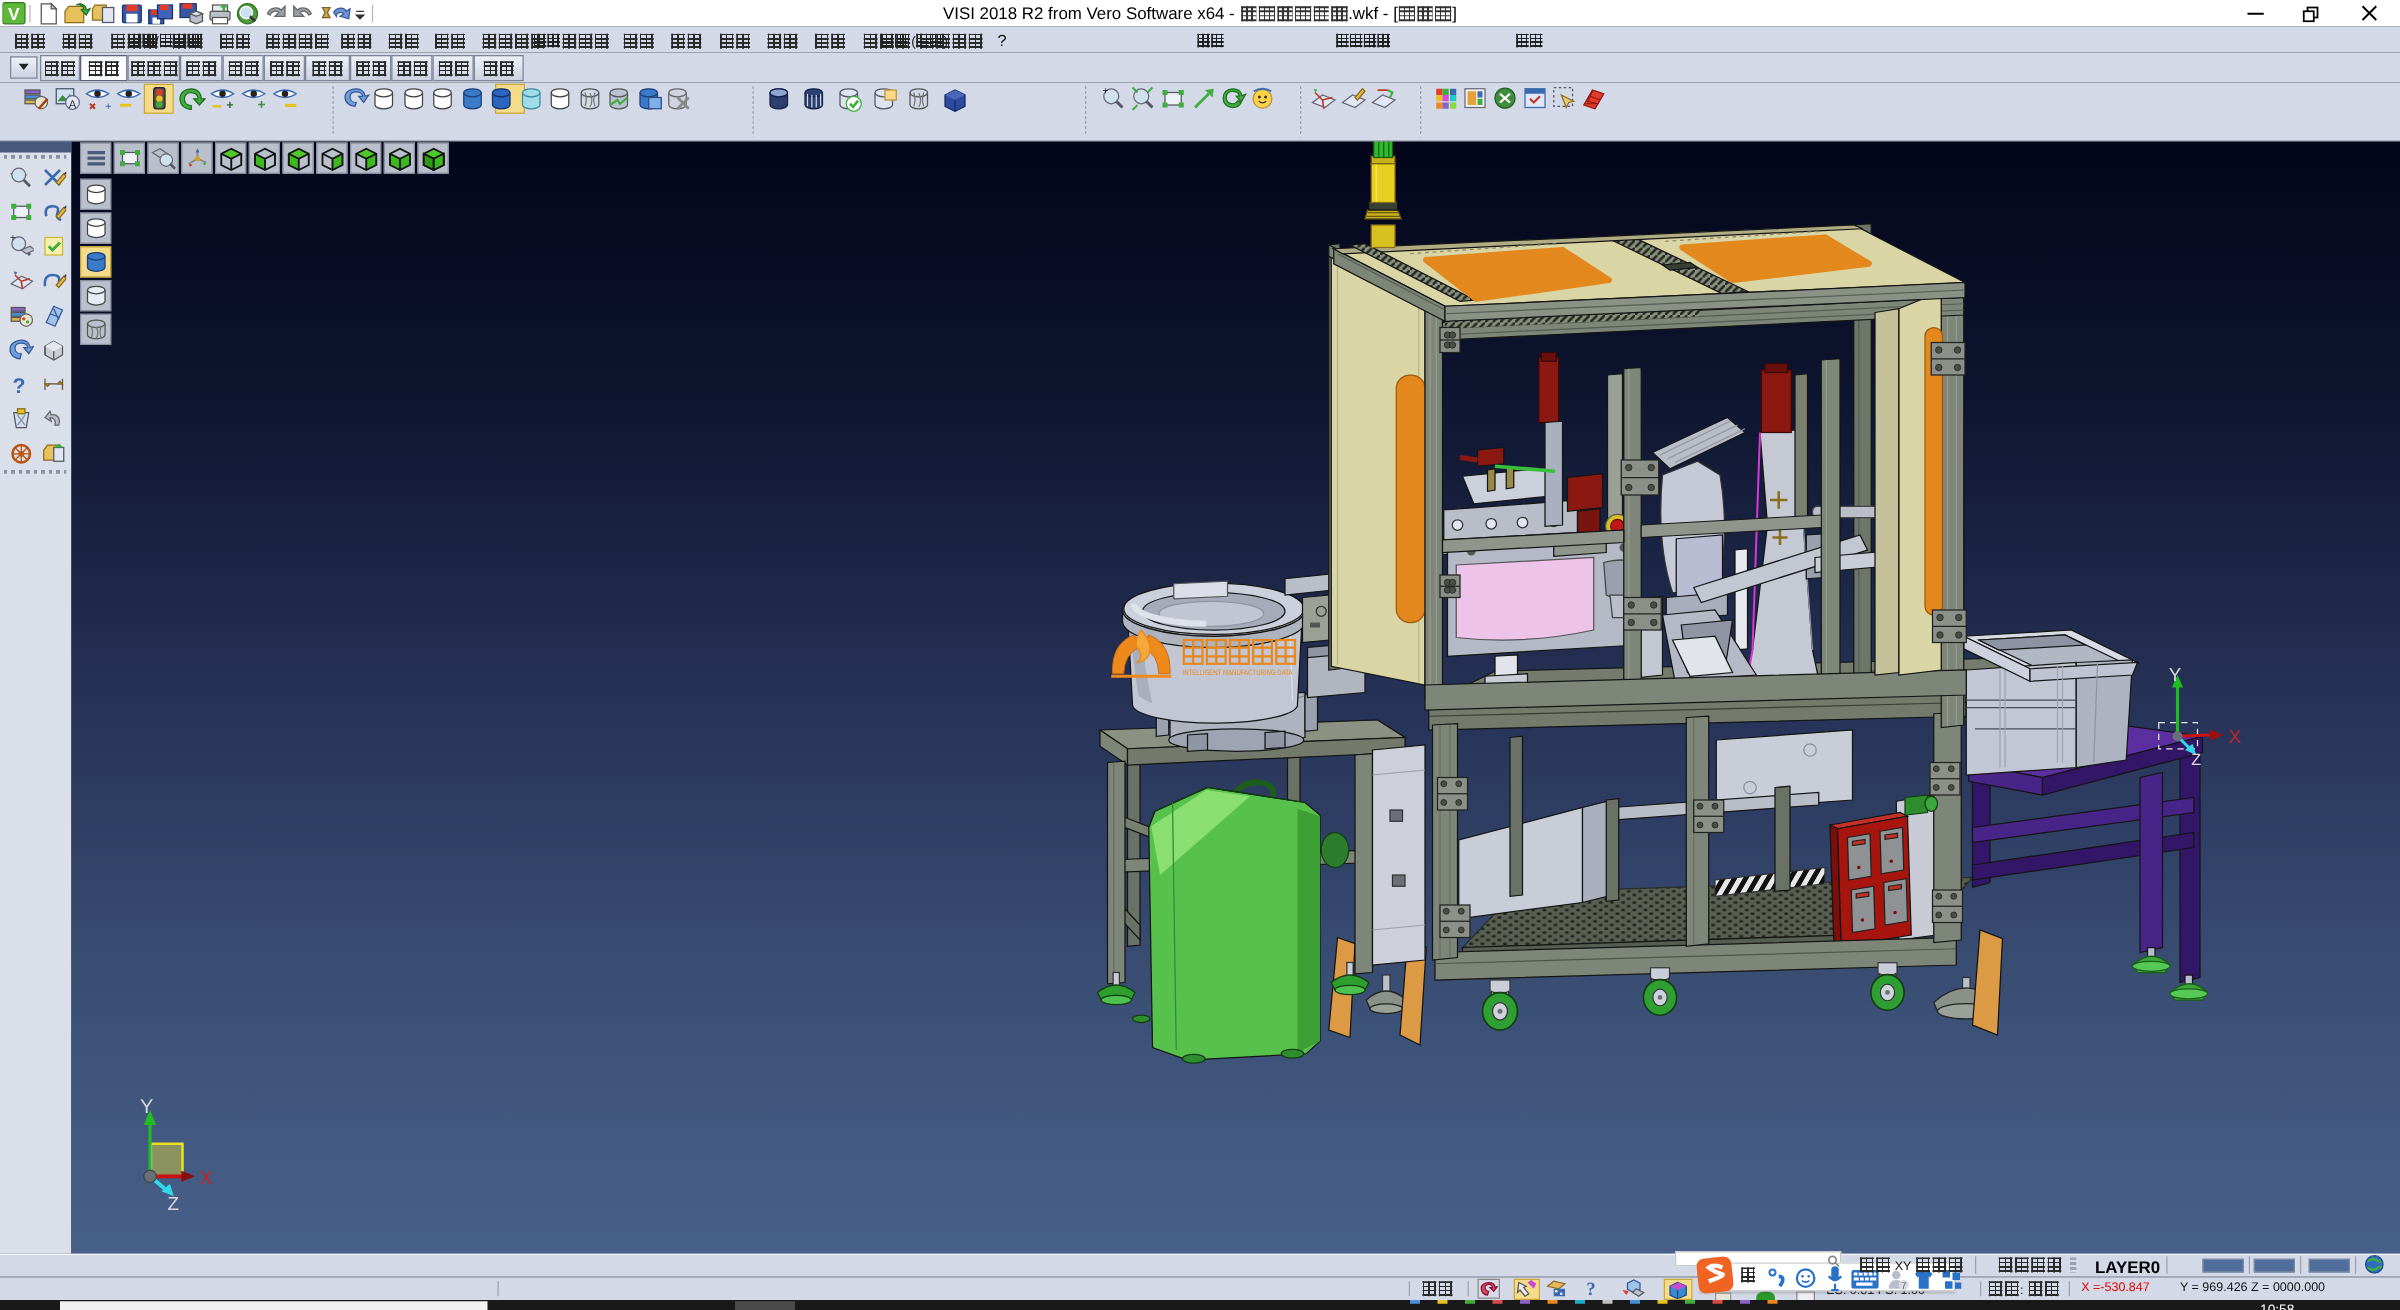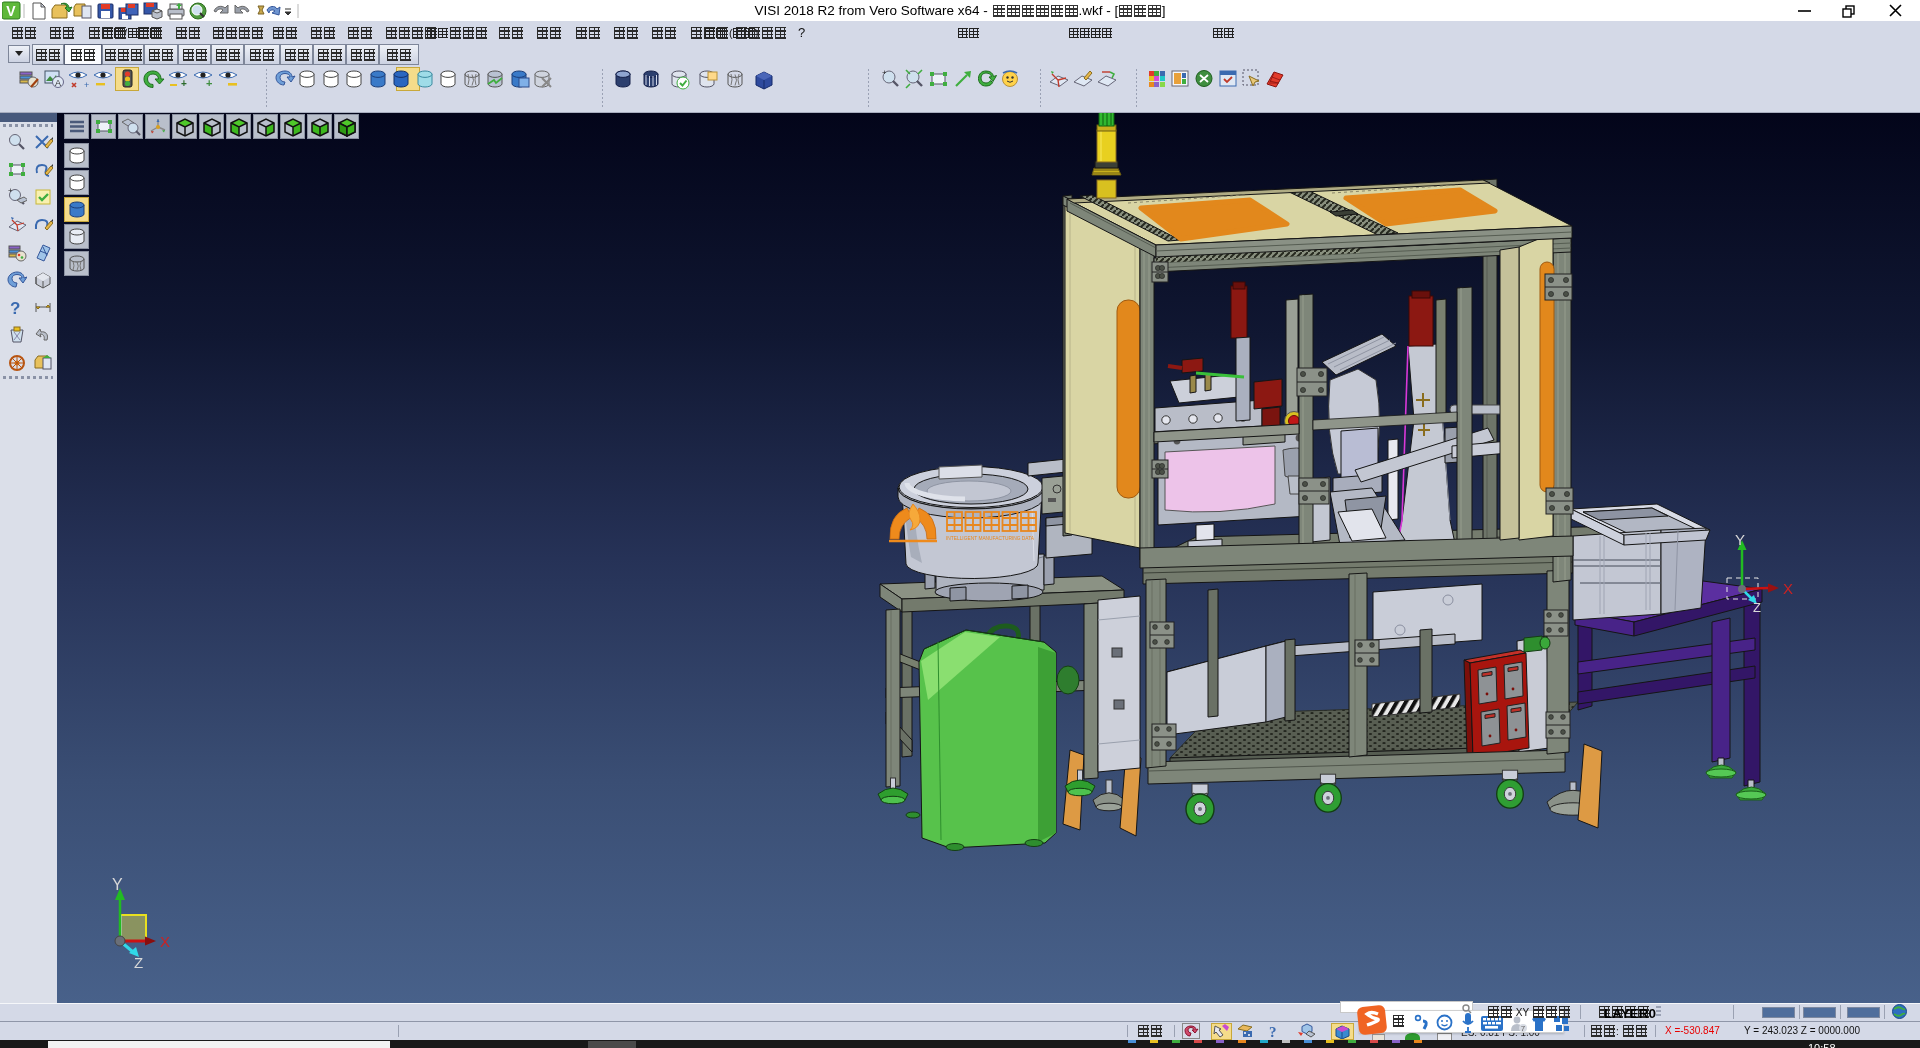--- a/index.html
+++ b/index.html
@@ -925,21 +925,21 @@
 <svg class="icon" style="left:66px;top:253px" width="21" height="21" viewBox="0 0 21 21">
     <path d="M4 6v9a7 3 0 0 0 14 0V6" fill="none" stroke="#555"></path>
     <ellipse cx="11" cy="6" rx="7" ry="3" fill="none" stroke="#555"></ellipse>
     <path d="M7 8q2 5 0 9M11 8.5q2.5 5 0 9M15 8q-2 5 0 9" stroke="#777" fill="none"></path>
   </svg>
 <div class="abs statusbar1"></div>
 <div class="st" style="left:1487px;top:1006px;z-index:5"><i class="c"></i><i class="c"></i> XY <i class="c"></i><i class="c"></i><i class="c"></i></div>
 <div class="ssep" style="left:1580px;top:1005px;height:14px"></div>
 <div class="st" style="left:1598px;top:1006px"><i class="c"></i><i class="c"></i><i class="c"></i><i class="c"></i></div>
 <div class="abs" style="left:1656px;top:1006px;width:5px;height:12px;background-image:repeating-linear-gradient(180deg,#9aa1b4 0 2px,rgba(0,0,0,0) 2px 4px)"></div>
-<div class="st" style="left:1604px;top:1006px;font-weight:bold;font-size:13.5px;color:#000">LAYER0</div>
+<div class="st" style="left:1676px;top:1006px;font-weight:bold;font-size:13.5px;color:#000">LAYER0</div>
 <div class="ssep" style="left:1733px;top:1005px;height:14px"></div>
 <div class="swatch" style="left:1762px;top:1007px"></div>
 <div class="ssep" style="left:1799px;top:1005px;height:14px"></div>
 <div class="swatch" style="left:1803px;top:1007px"></div>
 <div class="ssep" style="left:1840px;top:1005px;height:14px"></div>
 <div class="swatch" style="left:1847px;top:1007px"></div>
 <div class="ssep" style="left:1884px;top:1005px;height:14px"></div>
 <svg class="icon" style="left:1892px;top:1004px" width="15" height="15" viewBox="0 0 15 15">
     <circle cx="7.5" cy="7.5" r="7" fill="#2e6ec0"></circle>
     <path d="M2 5q4-3 7-1t4 1M2 10q4 3 7 1t4-1" stroke="#3fae3f" stroke-width="2" fill="none"></path>
@@ -975,21 +975,21 @@
       <path d="M10 8v7" stroke="#1a4a8a"></path>
     </svg></div>
 <div class="abs" style="left:1372px;top:1034px;width:13px;height:7px;background:#e8e4da;border:1px solid #999"></div>
 <div class="abs" style="left:1405px;top:1033px;width:15px;height:9px;background:#2e9a2e;border-radius:50% 50% 0 0"></div>
 <div class="abs" style="left:1437px;top:1033px;width:15px;height:9px;background:#f0f0f4;border:1px solid #888"></div>
 <div class="st" style="left:1461px;top:1027px;color:#222">ES: 0.81 FS: 1.00</div>
 <div class="ssep" style="left:1584px;top:1025px;height:12px"></div>
 <div class="st" style="left:1590px;top:1025px"><i class="c"></i><i class="c"></i>: <i class="c"></i><i class="c"></i></div>
 <div class="ssep" style="left:1655px;top:1025px;height:12px"></div>
 <div class="st" style="left:1665px;top:1025px;color:#e80000">X =-530.847</div>
-<div class="st" style="left:1744px;top:1025px;color:#111">Y = 243.023 Z = 0000.000</div>
+<div class="st" style="left:1744px;top:1025px;color:#111">Y = 969.426 Z = 0000.000</div>
 <div class="abs taskbar"></div>
 <div class="abs" style="left:48px;top:1041px;width:342px;height:7px;background:#f2f2f2"></div>
 <div class="abs" style="left:588px;top:1041px;width:48px;height:7px;background:#4a4a4a"></div>
 <div class="abs" style="left:1808px;top:1042px;width:50px;height:6px;overflow:hidden;color:#fff;font-size:11px">10:58</div>
 <div class="abs" style="left:1128px;top:1040px;width:8px;height:3px;background:#4a90d8"></div>
 <div class="abs" style="left:1150px;top:1040px;width:8px;height:3px;background:#e8c020"></div>
 <div class="abs" style="left:1172px;top:1040px;width:8px;height:3px;background:#3fae3f"></div>
 <div class="abs" style="left:1194px;top:1040px;width:8px;height:3px;background:#d84a4a"></div>
 <div class="abs" style="left:1216px;top:1040px;width:8px;height:3px;background:#8a62c8"></div>
 <div class="abs" style="left:1238px;top:1040px;width:8px;height:3px;background:#e8871e"></div>

